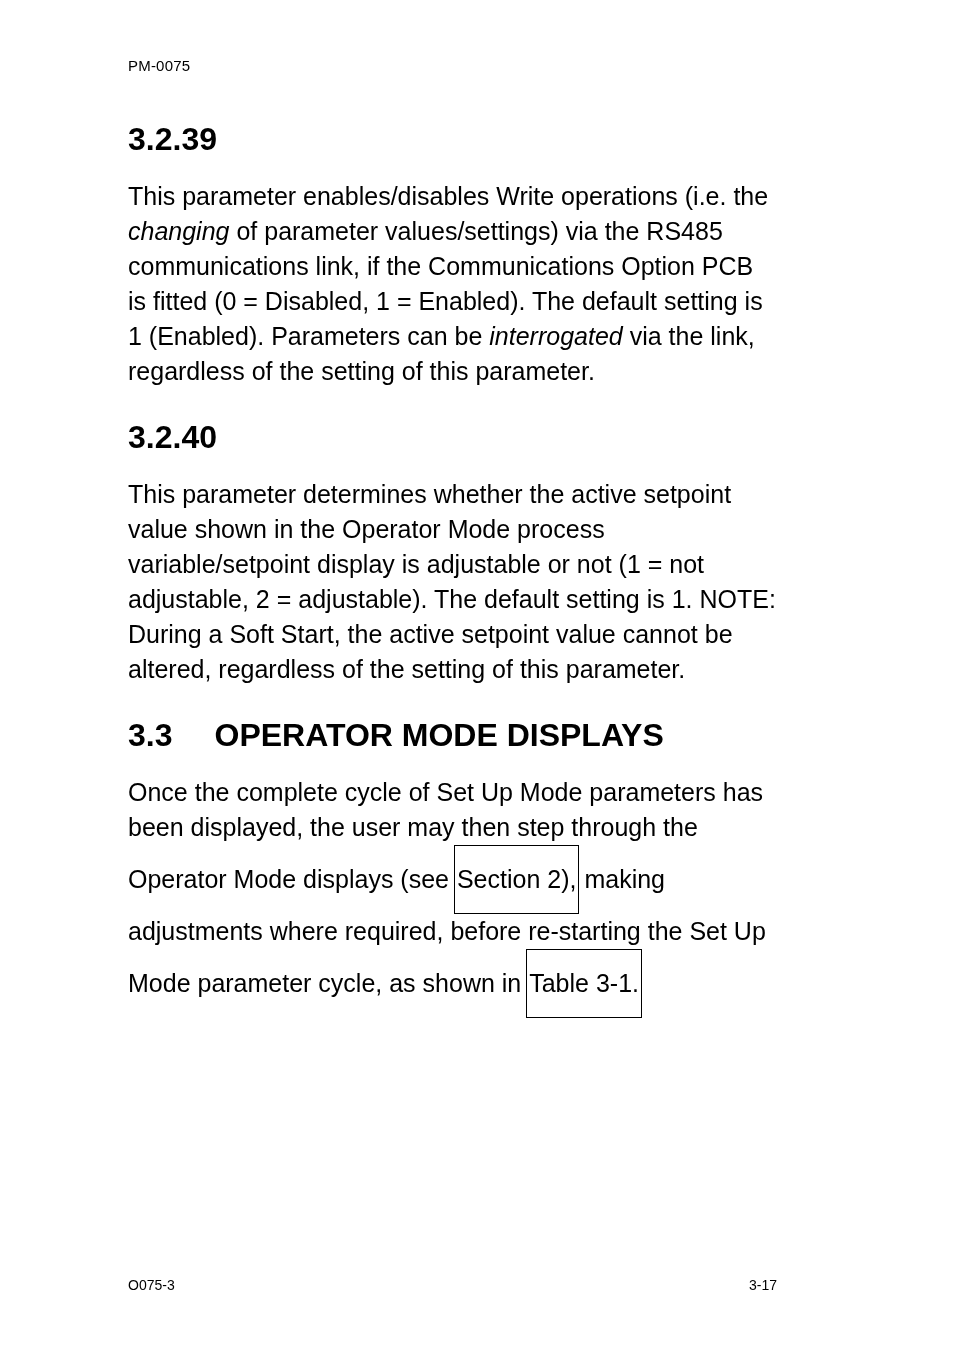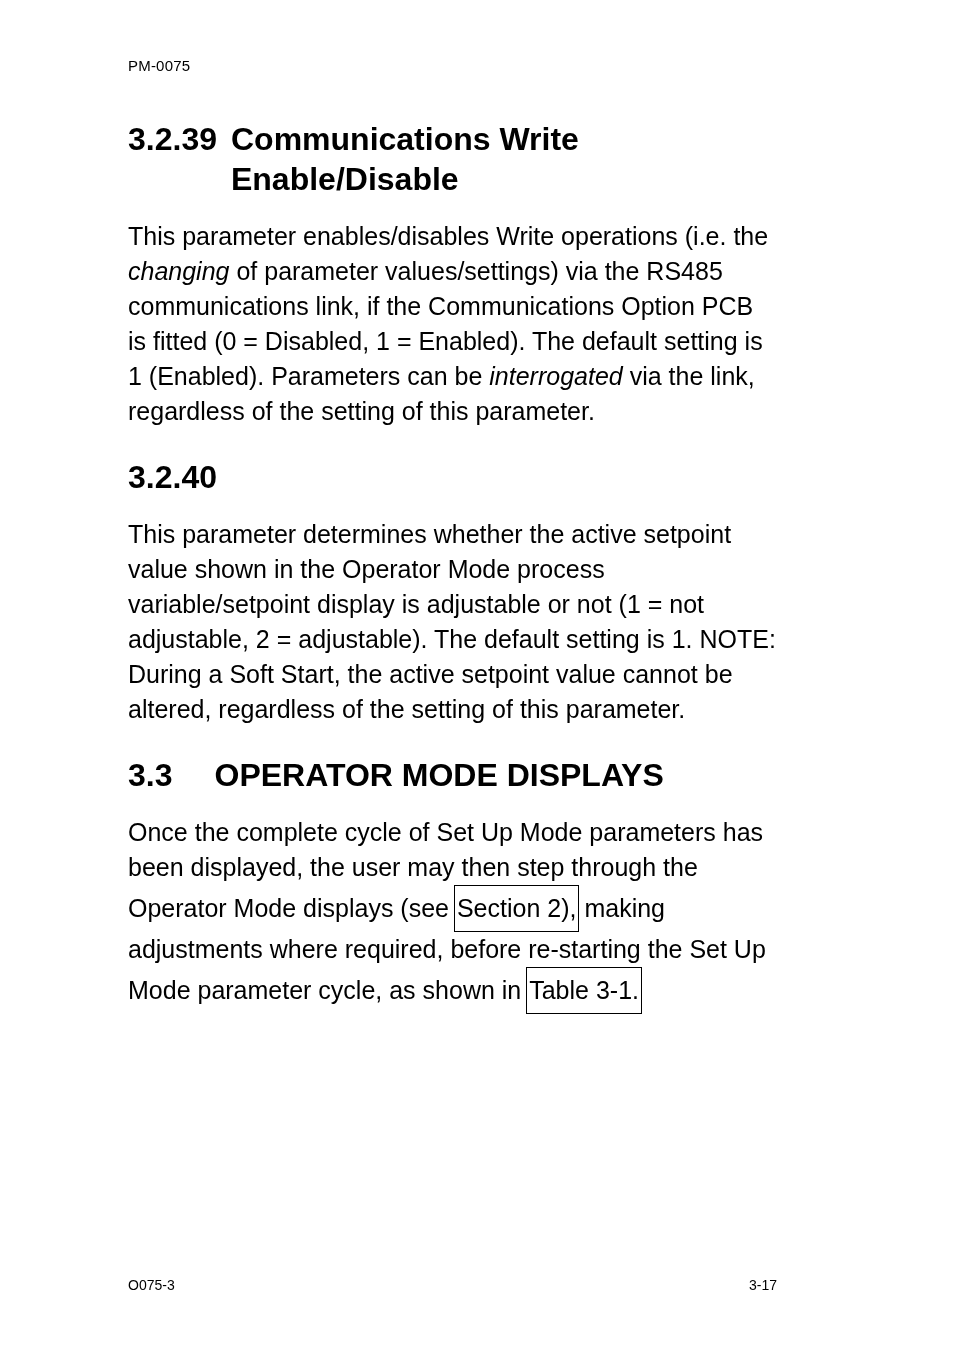--- a/index.html
+++ b/index.html
@@ -44,21 +44,21 @@
   }
   .para {
     font-size: 25px;
     line-height: 1.40;
     margin: 12px 0 28px 0;
   }
   .para em { font-style: italic; }
   .link-box {
     display: inline-block;
     border: 1px solid #000;
-    padding: 5px 2px;
+    padding: 16px 2px;
     margin: 0 -2px;
   }
   .footer {
     position: absolute;
     left: 128px;
     right: 105px;
     bottom: 58px;
     display: flex;
     justify-content: space-between;
     font-size: 14px;
@@ -66,21 +66,20 @@
 </style>
 </head>
 <body>
 
 <div class="page">
 
   <div class="doc-header">PM-0075</div>
 
   <h2 class="section-heading">
     <span class="num">3.2.39</span>
-    <span class="title">Communications Write Enable/Disable</span>
   </h2>
   <p class="para">This parameter enables/disables Write operations (i.e. the <em>changing</em> of parameter values/settings) via the RS485 communications link, if the Communications Option PCB is fitted (0 = Disabled, 1 = Enabled). The default setting is 1 (Enabled). Parameters can be <em>interrogated</em> via the link, regardless of the setting of this parameter.</p>
 
   <h2 class="section-heading">
     <span class="num">3.2.40</span>
   </h2>
   <p class="para">This parameter determines whether the active setpoint value shown in the Operator Mode process variable/setpoint display is adjustable or not (1 = not adjustable, 2 = adjustable). The default setting is 1. NOTE: During a Soft Start, the active setpoint value cannot be altered, regardless of the setting of this parameter.</p>
 
 
   <h2 class="section-heading big-gap">

